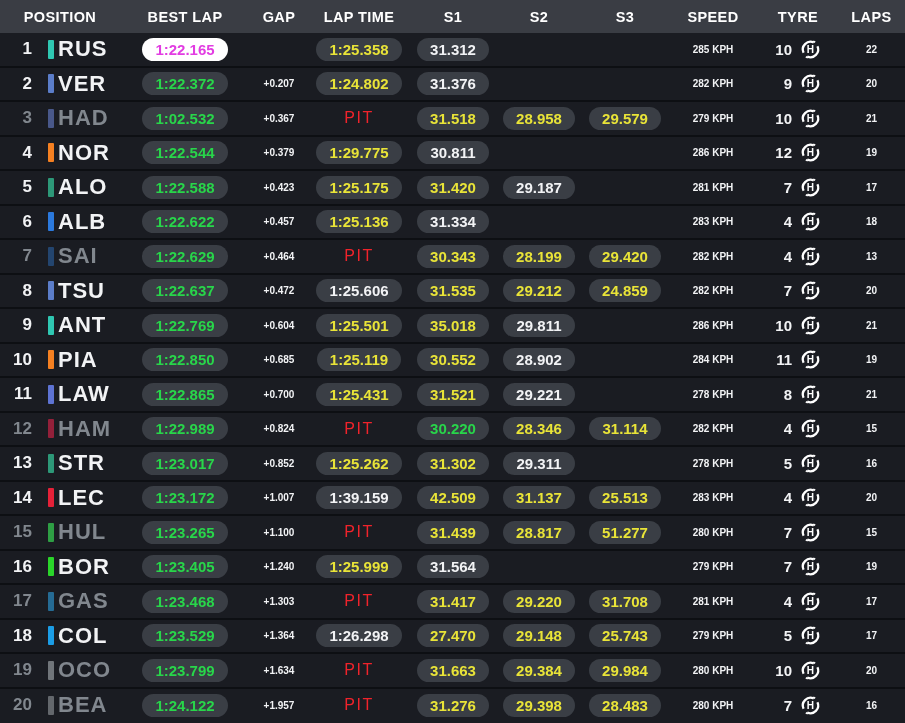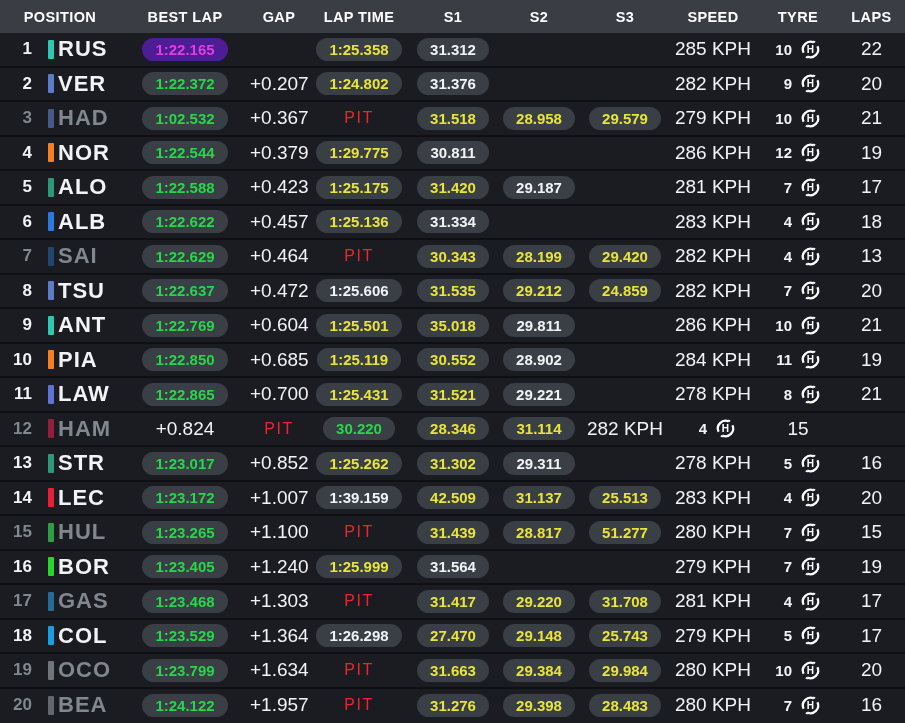--- a/index.html
+++ b/index.html
@@ -31,27 +31,27 @@
   .c-bar{display:flex;justify-content:center;}
   .bar{width:6px;height:19px;border-radius:1px;display:block;}
   .c-name{font-size:22px;font-weight:700;letter-spacing:1px;}
   .dim .c-pos,.dim .c-name{color:var(--text-dimmed,#81878e);}
   .cell-c{text-align:center;}
   .pill{
     display:inline-block;background:var(--pill-bg,#3a3e45);
     border-radius:12px;height:23px;line-height:23px;
     padding:0 13px;font-size:15px;font-weight:700;white-space:nowrap;
   }
-  .pill-fastest{background:#4c1d95;}
+  .pill-fastest{background:#ffffff;}
   .t-yellow{color:var(--c-yellow,#e9e438);}
   .t-green{color:var(--c-green,#28d64a);}
   .t-magenta{color:var(--c-magenta,#e23ce2);}
   .t-white{color:#f2f3f5;}
   .pit{color:var(--c-red,#f0232b);font-size:16px;font-weight:400;letter-spacing:1.5px;}
-  .c-gap,.c-speed,.c-laps{font-size:19px;font-weight:400;}
+  .c-gap,.c-speed,.c-laps{font-size:10px;font-weight:700;}
   .c-tyre{display:flex;align-items:center;justify-content:center;gap:7px;}
   .tyre-age{font-size:15px;font-weight:600;min-width:18px;text-align:right;}
   .tyre-svg{display:block;}
 </style>
 </head>
 <body>
 
 <div class="screen">
   <div class="header">
     <div class="hc">POSITION</div>
@@ -362,20 +362,21 @@
           </svg>
         </div>
         <div class="c-laps cell-c">21</div>
       </div>
       <div class="row dim">
         <div class="c-pos">12</div>
         <div class="c-bar">
           <span class="bar" style="background:#93203a"></span>
         </div>
         <div class="c-name">HAM</div>
+        <div class="cell-c"><span class="pill t-green">1:22.989</span></div>
         <div class="c-gap cell-c">+0.824</div>
         <div class="cell-c"><span class="pit">PIT</span></div>
         <div class="cell-c"><span class="pill t-green">30.220</span></div>
         <div class="cell-c"><span class="pill t-yellow">28.346</span></div>
         <div class="cell-c"><span class="pill t-yellow">31.114</span></div>
         <div class="c-speed cell-c">282 KPH</div>
         <div class="c-tyre">
           <span class="tyre-age">4</span>
           <svg class="tyre-svg" width="23" height="23" viewBox="0 0 24 24">
             <g stroke="#ffffff" stroke-width="2.4" fill="none" stroke-linecap="butt">

